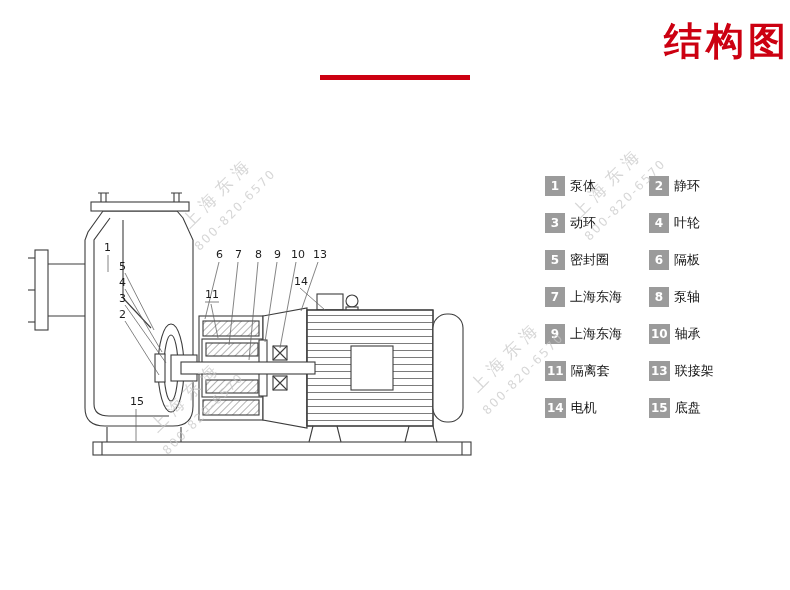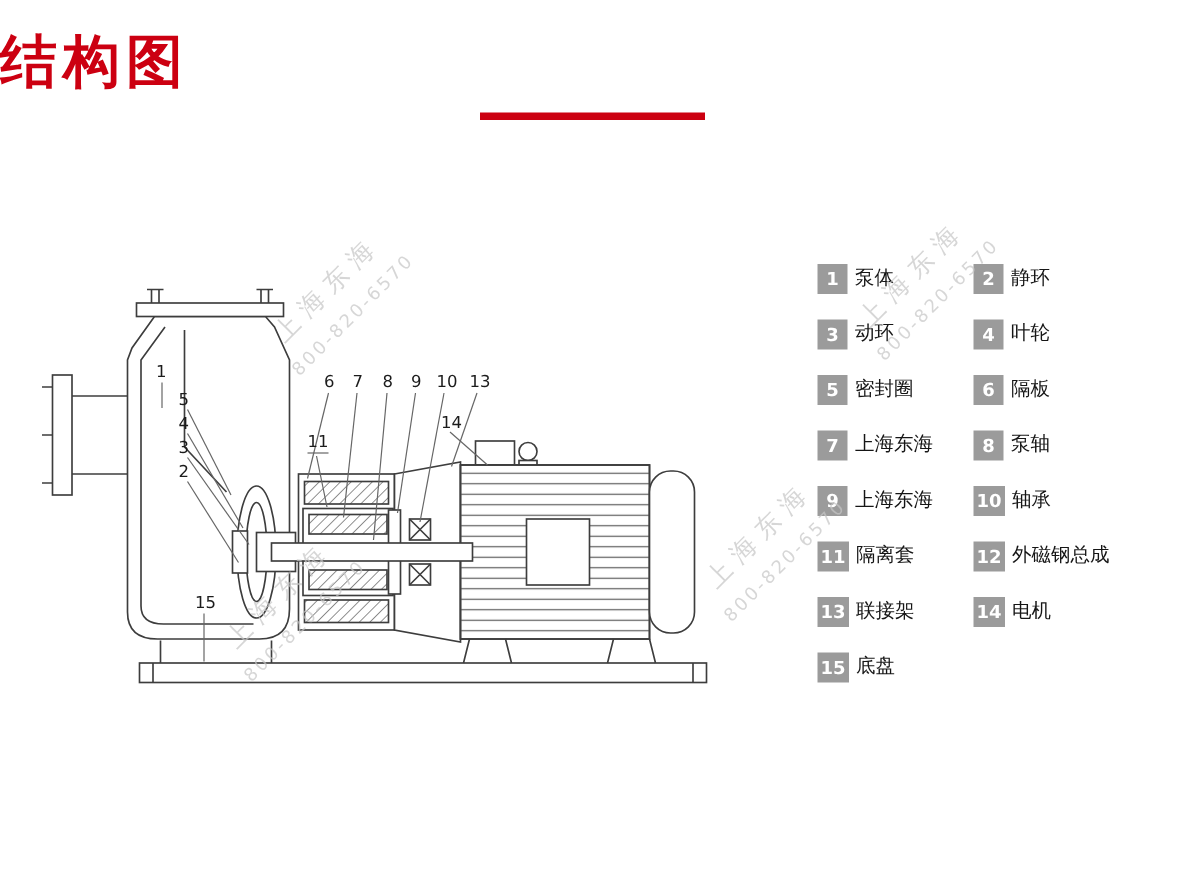--- a/index.html
+++ b/index.html
@@ -1,19 +1,19 @@
 <!DOCTYPE html>
 <html style="--accent-red: #cc0011; --legend-box-gray: #9b9b9b;"><head>
 <meta charset="utf-8">
 <style>
   * { margin:0; padding:0; box-sizing:border-box; }
   html,body { width:790px; height:590px; background:#fff; font-family:"DejaVu Sans","Liberation Sans",sans-serif; }
   .page { position:relative; width:790px; height:590px; background:#fff; overflow:hidden; }
 
-  .header { position:absolute; top:16px; left:0; width:100%; text-align:left; }
+  .header { position:absolute; top:16px; left:0; width:100%; text-align:right; }
   .page-title { font-size:38px; font-weight:bold; color:var(--accent-red,#cc0011); letter-spacing:4px; display:inline-block; }
   .title-underline { width:150px; height:5px; background:var(--accent-red,#cc0011); margin:8px auto 0; }
 
   .diagram-svg { position:absolute; left:15px; top:158px; }
 
   .legend { position:absolute; left:545px; top:176px; width:212px;
             display:grid; grid-template-columns:104px 108px; grid-auto-rows:37px; }
   .legend-item { display:flex; align-items:flex-start; gap:5px; }
   .legend-num { min-width:20px; height:20px; padding:0 2px; background:var(--legend-box-gray,#9b9b9b);
                 color:#fff; font-size:12px; font-weight:bold;
@@ -192,24 +192,20 @@
     </div>
     <div class="legend-item">
       <span class="legend-num">10</span>
       <span class="legend-lbl">轴承</span>
     </div>
     <div class="legend-item">
       <span class="legend-num">11</span>
       <span class="legend-lbl">隔离套</span>
     </div>
     <div class="legend-item">
-      <span class="legend-num">12</span>
-      <span class="legend-lbl">外磁钢总成</span>
-    </div>
-    <div class="legend-item">
       <span class="legend-num">13</span>
       <span class="legend-lbl">联接架</span>
     </div>
     <div class="legend-item">
       <span class="legend-num">14</span>
       <span class="legend-lbl">电机</span>
     </div>
     <div class="legend-item">
       <span class="legend-num">15</span>
       <span class="legend-lbl">底盘</span>

